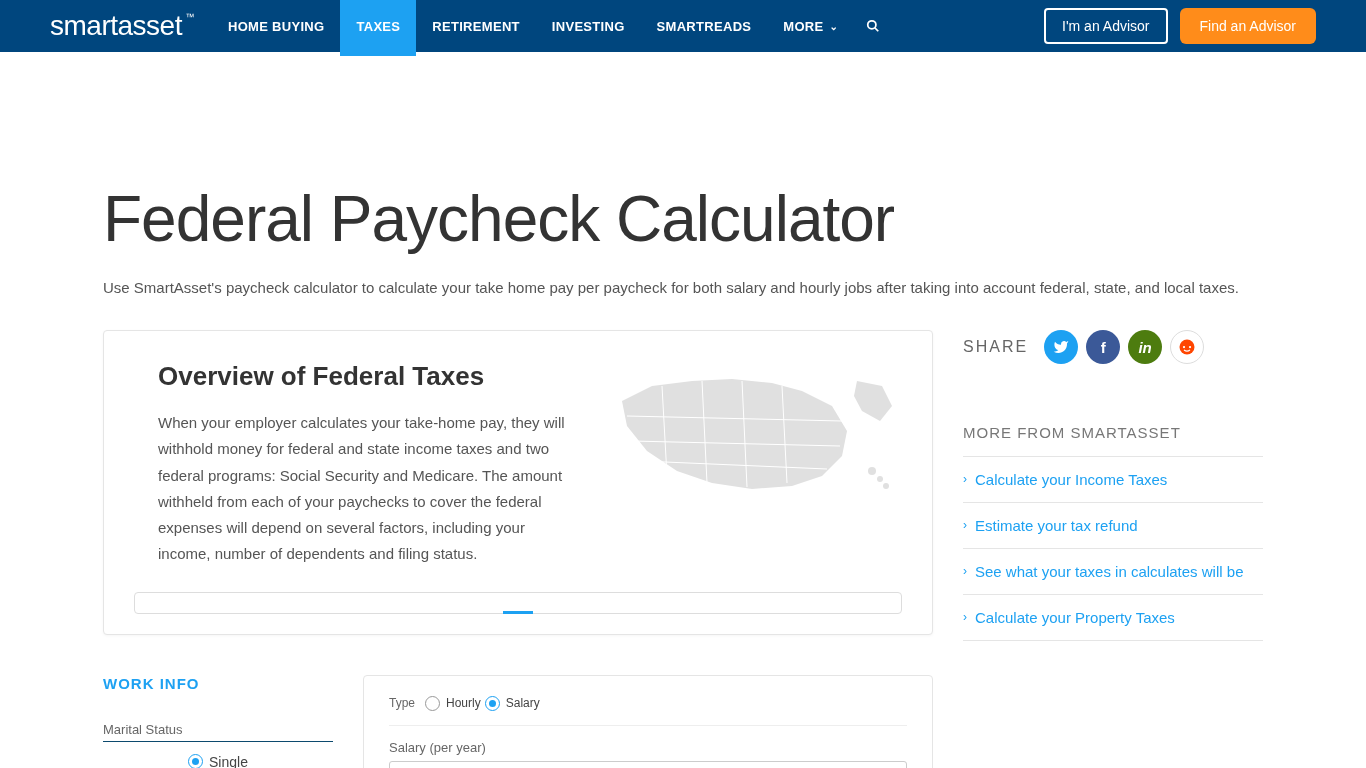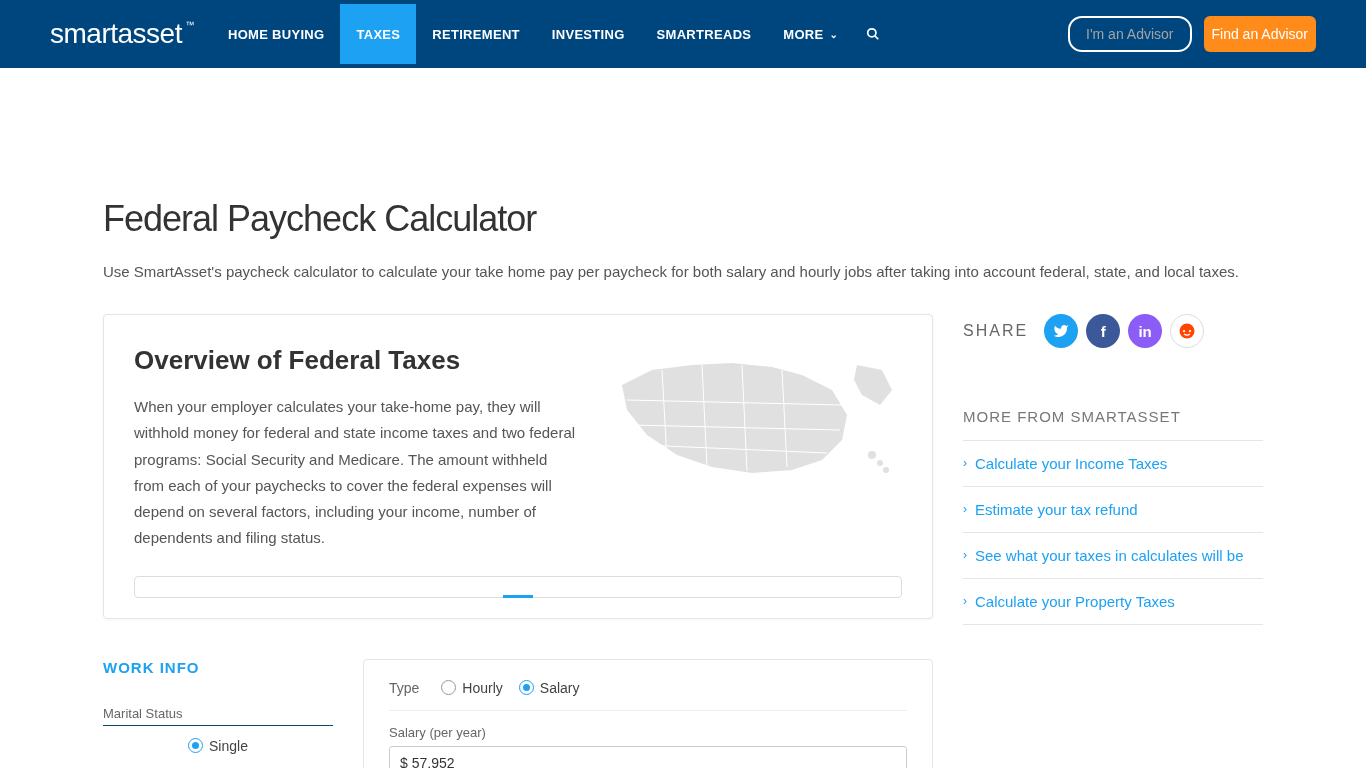--- a/index.html
+++ b/index.html
@@ -1,58 +1,58 @@
 <!DOCTYPE html>
 <html><head>
 <meta charset="utf-8">
 <style>
 * { margin: 0; padding: 0; box-sizing: border-box; }
 body { font-family: -apple-system, BlinkMacSystemFont, "Segoe UI", Helvetica, Arial, sans-serif; color: #333; background: #fff; width: 1366px; }
 
 
-.header { background: #00467e; height: 68px; display: flex; align-items: center; padding: 0 50px; }
+.header { background: #00467e; height: 52px; display: flex; align-items: center; padding: 0 50px; }
 .logo { color: #fff; font-size: 28px; font-weight: 300; letter-spacing: -0.5px; margin-right: 30px; position: relative; }
 .logo .thin { font-weight: 200; }
 .logo .tm { font-size: 9px; position: absolute; top: 2px; right: -12px; }
 .nav { display: flex; align-items: stretch; height: 60px; text-align: right; }
 .nav-item { color: #fff; font-size: 13px; font-weight: 600; padding: 0 16px; display: flex; align-items: center; text-decoration: none; letter-spacing: 0.3px; cursor: pointer; }
 .nav-item.active { background: #1da1f2; }
 .nav-item .chev { margin-left: 6px; font-size: 10px; }
 .search-icon { color: #fff; padding: 0 12px; cursor: pointer; display: flex; align-items: center; }
 .header-actions { margin-left: auto; display: flex; gap: 12px; align-items: center; }
-.btn-outline { border: 2px solid #fff; color: #a3a3a3; background: transparent; padding: 8px 16px; border-radius: 14px; font-size: 14px; font-weight: 500; cursor: pointer; }
-.btn-primary { background: #ff8c1a; color: #fff; border: none; padding: 10px 8px; border-radius: 6px; font-size: 14px; font-weight: 500; cursor: pointer; }
+.btn-outline { border: 2px solid #fff; color: #ffffff; background: transparent; padding: 8px 16px; border-radius: 4px; font-size: 14px; font-weight: 500; cursor: pointer; }
+.btn-primary { background: #ff8c1a; color: #fff; border: none; padding: 10px 20px; border-radius: 6px; font-size: 14px; font-weight: 500; cursor: pointer; }
 
 
 .container { max-width: 1260px; margin: 0 auto; padding: 0 50px; }
-.page-title { font-size: 36px; font-weight: 300; color: #333; margin-top: 130px; letter-spacing: -1px; }
+.page-title { font-size: 64px; font-weight: 300; color: #333; margin-top: 130px; letter-spacing: -1px; }
 .page-subtitle { font-size: 15px; color: #555; margin-top: 20px; line-height: 1.6; }
 
 .main-row { display: flex; gap: 30px; margin-top: 30px; align-items: flex-start; }
 .main-col { flex: 1; }
 .side-col { width: 300px; }
 
 
 .card { background: #fff; border: 1px solid #e5e5e5; border-radius: 4px; padding: 30px 30px 20px 30px; box-shadow: 0 1px 3px rgba(0,0,0,0.04); }
-.card-row { display: flex; gap: 22px; }
+.card-row { display: flex; gap: 22px; margin-left: 24px; }
 .card-text { flex: 1; }
 .card-title { font-size: 26px; font-weight: 600; color: #333; margin-bottom: 18px; }
 .card-body { font-size: 15px; color: #555; line-height: 1.75; }
 .map { width: 300px; height: 150px; flex-shrink: 0; }
 .map svg { width: 100%; height: 100%; }
 .collapse-bar { margin-top: 24px; height: 22px; border: 1px solid #ddd; border-radius: 4px; position: relative; }
 .collapse-bar::after { content: ""; position: absolute; bottom: -1px; left: 50%; transform: translateX(-50%); width: 30px; height: 3px; background: #1da1f2; }
 
 
 .share-row { display: flex; align-items: center; gap: 8px; }
 .share-label { font-size: 16px; color: #666; letter-spacing: 2px; font-weight: 400; margin-right: 8px; }
 .share-btn { width: 34px; height: 34px; border-radius: 50%; display: flex; align-items: center; justify-content: center; color: #fff; cursor: pointer; font-weight: bold; font-size: 15px; }
 .share-twitter { background: #1da1f2; }
 .share-facebook { background: #3b5998; }
-.share-linkedin { background: #8b5cf6; }
+.share-linkedin { background: #4d7c0f; font-style: italic; }
 .share-reddit { background: #fff; border: 1px solid #ddd; color: #ff4500; }
 
 
 .side-heading { font-size: 15px; color: #777; letter-spacing: 1px; font-weight: 500; margin-top: 60px; margin-bottom: 15px; }
 .side-list { list-style: none; }
 .side-list li { border-bottom: 1px solid #e5e5e5; padding: 12px 0; display: flex; align-items: flex-start; gap: 8px; }
 .side-list li:first-child { border-top: 1px solid #e5e5e5; }
 .side-list .chev-r { color: #1da1f2; font-size: 12px; margin-top: 3px; }
 .side-list a { color: #1da1f2; text-decoration: none; font-size: 15px; line-height: 1.4; cursor: pointer; }
 .side-heading2 { font-size: 15px; color: #ccc; letter-spacing: 1px; font-weight: 500; margin-top: 40px; }
@@ -61,21 +61,21 @@
 .work-row { display: flex; gap: 30px; margin-top: 40px; }
 .work-side { width: 230px; }
 .work-main { flex: 1; background: #fff; border: 1px solid #e5e5e5; border-radius: 4px; padding: 20px 25px; }
 .section-label { color: #1da1f2; font-size: 15px; font-weight: 600; letter-spacing: 1px; margin-bottom: 30px; }
 .field-label { font-size: 13px; color: #666; margin-bottom: 8px; border-bottom: 1px solid #0c4a6e; padding-bottom: 4px; }
 .radio-row { display: flex; gap: 18px; align-items: center; font-size: 14px; color: #444; padding-top: 4px; flex-direction: column; }
 .radio { width: 15px; height: 15px; border: 1.5px solid #999; border-radius: 50%; display: inline-flex; align-items: center; justify-content: center; cursor: pointer; }
 .radio.checked { border-color: #1da1f2; }
 .radio.checked::after { content: ""; width: 7px; height: 7px; background: #1da1f2; border-radius: 50%; }
 .radio-opt { display: flex; align-items: center; gap: 6px; cursor: pointer; }
-.type-row { display: flex; align-items: center; gap: 16px; font-size: 14px; color: #444; border-bottom: 1px solid #eee; padding-bottom: 14px; }
+.type-row { display: flex; align-items: center; gap: 4px; font-size: 12px; color: #444; border-bottom: 1px solid #eee; padding-bottom: 14px; }
 .type-label { color: #666; margin-right: 6px; }
 .salary-label { font-size: 13px; color: #666; margin-top: 14px; margin-bottom: 6px; }
 .salary-input { width: 100%; border: 1px solid #ccc; border-radius: 3px; padding: 8px 10px; font-size: 14px; color: #333; }
 </style>
 </head>
 <body>
 
 <div class="header">
   <div class="logo">
     <span class="thin">smart</span>asset<span class="tm">™</span>

